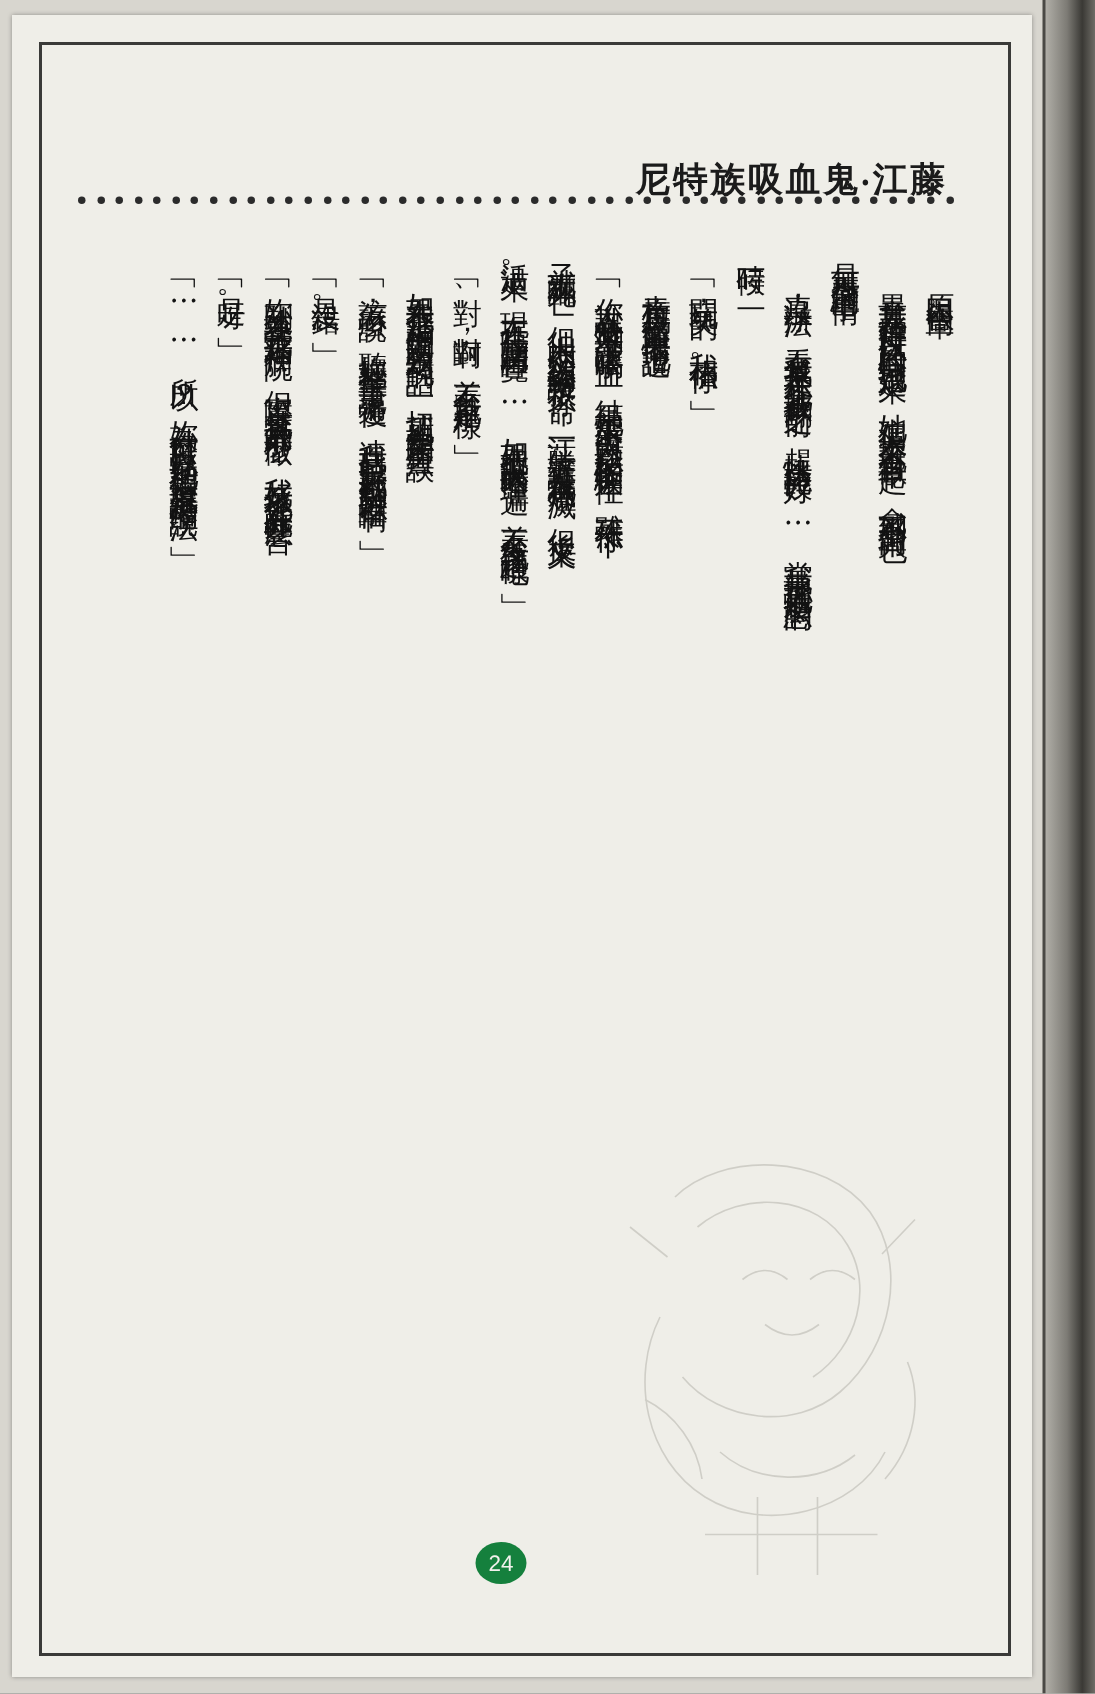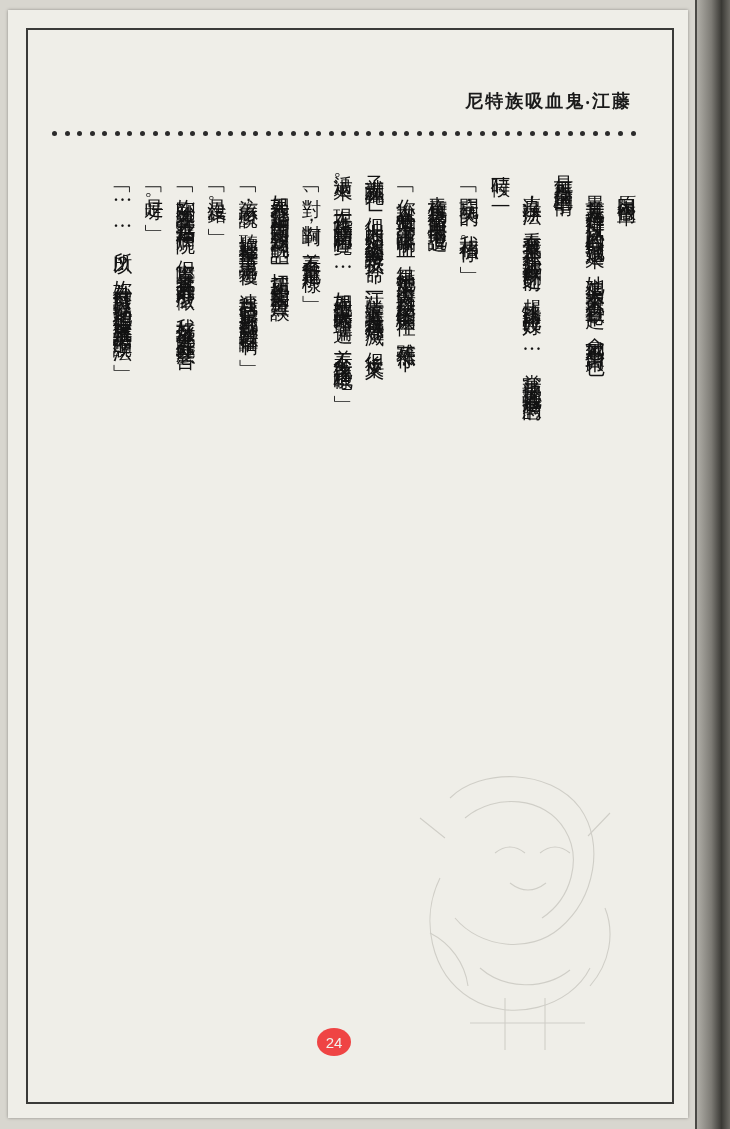--- a/index.html
+++ b/index.html
@@ -58,22 +58,22 @@
     position: absolute;
     right: 48px; bottom: 60px;
     width: 230px; height: 300px;
     opacity: 0.28;
     pointer-events: none;
   }
 
   
   #runhead {
     position: absolute;
-    top: 78px; right: 56px;
-    font-size: 18px;
+    top: 92px; right: 56px;
+    font-size: 23px;
     letter-spacing: 2px;
     color: #1b1b1b;
     font-family: "DejaVu Serif", serif;
     font-weight: bold;
     white-space: nowrap;
   }
   #dotrule {
     position: absolute;
     top: 118px; left: 44px; right: 52px;
     height: 10px;
@@ -115,21 +115,21 @@
   }
 
   
   #folio {
     position: absolute;
     left: 50%;
     bottom: 62px;
     transform: translateX(-50%) translateX(-14px);
     width: 34px; height: 28px;
     border-radius: 50%;
-    background: #ef4444;
+    background: #15803d;
     color: #f2f1ec;
     font-size: 15px;
     font-family: "Liberation Sans", sans-serif;
     display: flex;
     align-items: center;
     justify-content: center;
   }
 </style>
 </head>
 <body>

